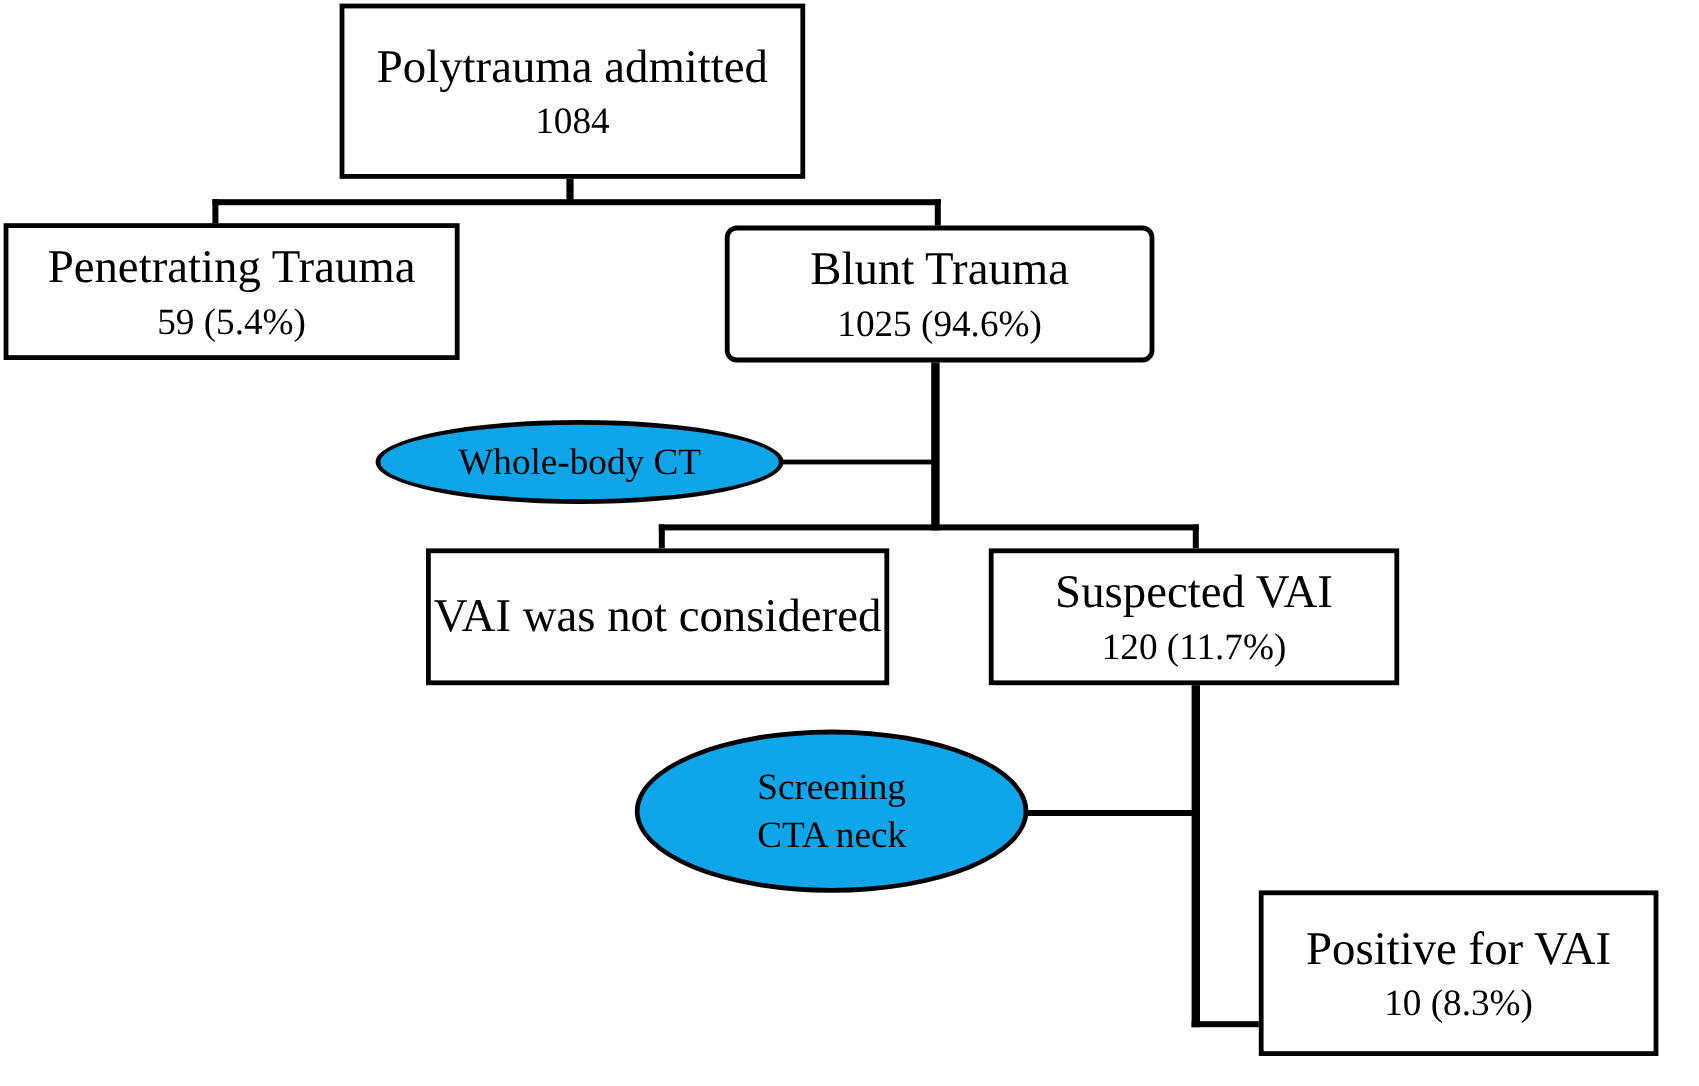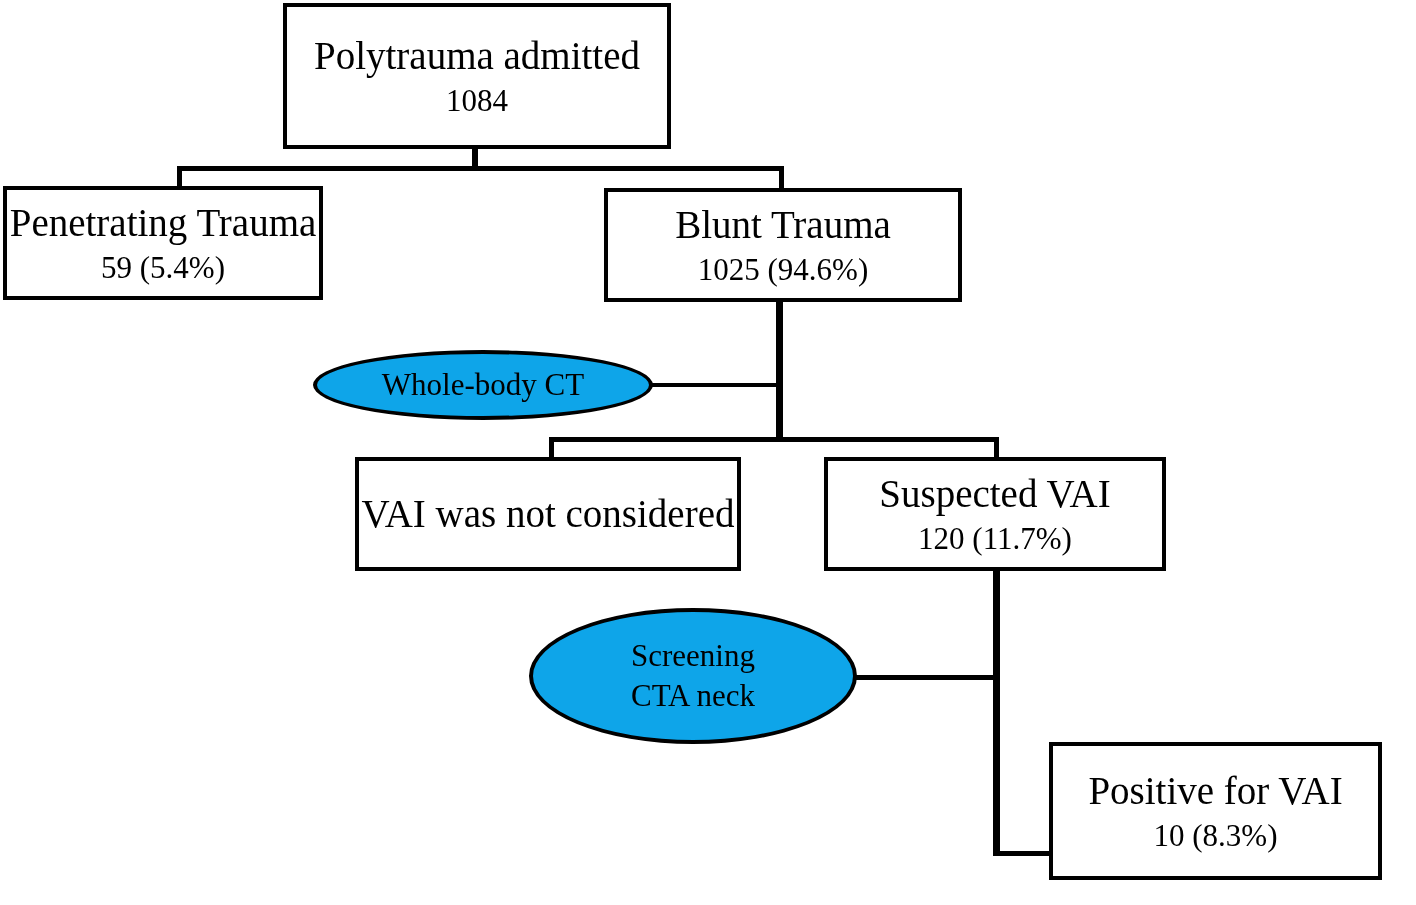--- a/index.html
+++ b/index.html
@@ -70,26 +70,26 @@
 
   <div class="conn" style="left:993px; top:570px; width:7px; height:286px;"></div>
   <div class="conn" style="left:855px; top:675px; width:140px; height:5px;"></div>
   <div class="conn" style="left:993px; top:851px; width:60px; height:5px;"></div>
 
   <div class="node-box" style="left:283px; top:3px; width:388px; height:146px;">
     <div class="line-1">Polytrauma admitted</div>
     <div class="line-2">1084</div>
   </div>
 
-  <div class="node-box" style="left:3px; top:186px; width:320px; height:114px;">
+  <div class="node-box" style="left:3px; top:186px; width:380px; height:114px;">
     <div class="line-1">Penetrating Trauma</div>
     <div class="line-2">59 (5.4%)</div>
   </div>
 
-  <div class="node-box" style="left:604px; top:188px; width:358px; height:114px;">
+  <div class="node-box" style="left:604px; top:188px; width:358px; height:114px;border-radius:10px;">
     <div class="line-1">Blunt Trauma</div>
     <div class="line-2">1025 (94.6%)</div>
   </div>
 
   <div class="node-ellipse" style="left:313px; top:350px; width:340px; height:70px;">
     <div class="ell-line">Whole-body CT</div>
   </div>
 
   <div class="node-box" style="left:355px; top:457px; width:386px; height:114px;">
     <div class="line-1">VAI was not considered</div>

